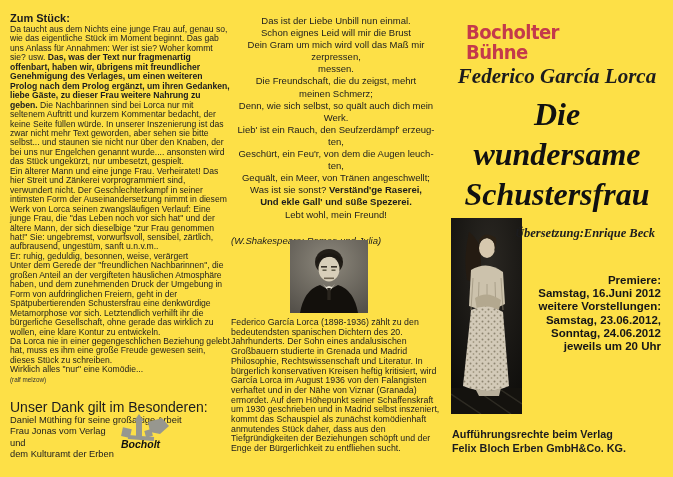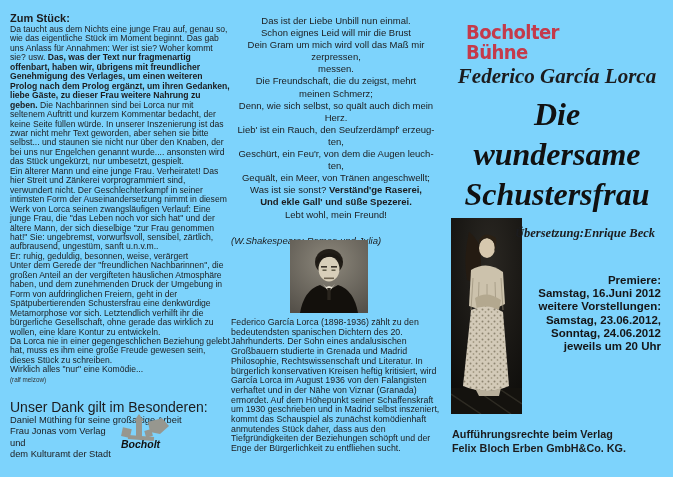--- a/index.html
+++ b/index.html
@@ -1,16 +1,16 @@
 <!DOCTYPE html>
 <html><head>
 <meta charset="utf-8">
 <style>
   html,body{margin:0;padding:0;background:#e8e8e8;}
-  .page{position:relative;width:673px;height:477px;background:#7dd3fc;overflow:hidden;
+  .page{position:relative;width:673px;height:477px;background:#fde047;overflow:hidden;
         font-family:"Liberation Sans",sans-serif;color:#1c1c1e;}
 
   
   .col-left{position:absolute;left:10px;top:12px;width:220px;}
   .zs-heading{font-size:11px;font-weight:bold;margin:0 0 1px 0;}
   p.body{margin:0;font-size:8.6px;line-height:9.45px;}
   .b{font-weight:bold;}
   .credit{font-size:6.3px;line-height:8px;margin-top:1px;color:#333;}
   .thanks-heading{font-size:14px;margin-top:15px;}
   .thanks-line{font-size:9.3px;line-height:11.4px;}
@@ -52,21 +52,21 @@
     <p class="body">Ein älterer Mann und eine junge Frau. Verheiratet! Das hier Streit und Zänkerei vorprogrammiert sind, verwundert nicht. Der Geschlechterkampf in seiner intimsten Form der Auseinandersetzung nimmt in diesem Werk von Lorca seinen zwangsläufigen Verlauf: Eine junge Frau, die "das Leben noch vor sich hat" und der ältere Mann, der sich dieselbige "zur Frau genommen hat!" Sie: ungebremst, vorwurfsvoll, sensibel, zärtlich, aufbrausend, ungestüm, sanft u.n.v.m..</p>
     <p class="body">Er: ruhig, geduldig, besonnen, weise, verärgert</p>
     <p class="body">Unter dem Gerede der "freundlichen Nachbarinnen", die großen Anteil an der vergifteten häuslichen Atmosphäre haben, und dem zunehmenden Druck der Umgebung in Form von aufdringlichen Freiern, geht in der Spätpubertierenden Schustersfrau eine denkwürdige Metamorphose vor sich. Letztendlich verhilft ihr die bürgerliche Gesellschaft, ohne gerade das wirklich zu wollen, eine klare Kontur zu entwickeln.</p>
     <p class="body">Da Lorca nie in einer gegengeschlichen Beziehung gelebt hat, muss es ihm eine große Freude gewesen sein, dieses Stück zu schreiben.</p>
     <p class="body">Wirklich alles "nur" eine Komödie...</p>
     <div class="credit">(ralf melzow)</div>
     <div class="thanks-heading">Unser Dank gilt im Besonderen:</div>
     <div class="thanks-line">Daniel Müthing für seine großartige Arbeit</div>
     <div class="thanks-line">Frau Jonas vom Verlag</div>
     <div class="thanks-line">und</div>
-    <div class="thanks-line">dem Kulturamt der Stadt</div>
+    <div class="thanks-line">dem Kulturamt der Erben</div>
   </section>
 
   <div class="bocholt-logo">
     <svg width="62" height="40" viewBox="0 0 62 40">
       <g fill="#97978f">
         <rect x="24" y="4" width="6" height="20"></rect>
         <polygon points="27,0 22,7 32,7"></polygon>
         <rect x="10" y="14" width="9" height="9" transform="rotate(12 14 18)"></rect>
         <polygon points="36,8 50,4 57,12 48,20 38,18"></polygon>
         <rect x="33" y="16" width="7" height="7" transform="rotate(-15 36 19)"></rect>
@@ -78,21 +78,21 @@
 
   <div class="poem">
     <div class="pl">Das ist der Liebe Unbill nun einmal.</div>
     <div class="pl">Schon eignes Leid will mir die Brust</div>
     <div class="pl">Dein Gram um mich wird voll das Maß mir</div>
     <div class="pl">zerpressen,</div>
     <div class="pl">messen.</div>
     <div class="pl">Die Freundschaft, die du zeigst, mehrt</div>
     <div class="pl">meinen Schmerz;</div>
     <div class="pl">Denn, wie sich selbst, so quält auch dich mein</div>
-    <div class="pl">Herz.</div>
+    <div class="pl">Werk.</div>
     <div class="pl">Lieb' ist ein Rauch, den Seufzerdämpf' erzeug-</div>
     <div class="pl">ten,</div>
     <div class="pl">Geschürt, ein Feu'r, von dem die Augen leuch-</div>
     <div class="pl">ten,</div>
     <div class="pl">Gequält, ein Meer, von Tränen angeschwellt;</div>
     <div class="pl"><span>Was ist sie sonst? </span><span class="pb">Verständ'ge Raserei,</span></div>
     <div class="pl pb">Und ekle Gall' und süße Spezerei.</div>
     <div class="pl">Lebt wohl, mein Freund!</div>
     <div class="attrib">(W.Shakespeare: Romeo und Julia)</div>
   </div>

